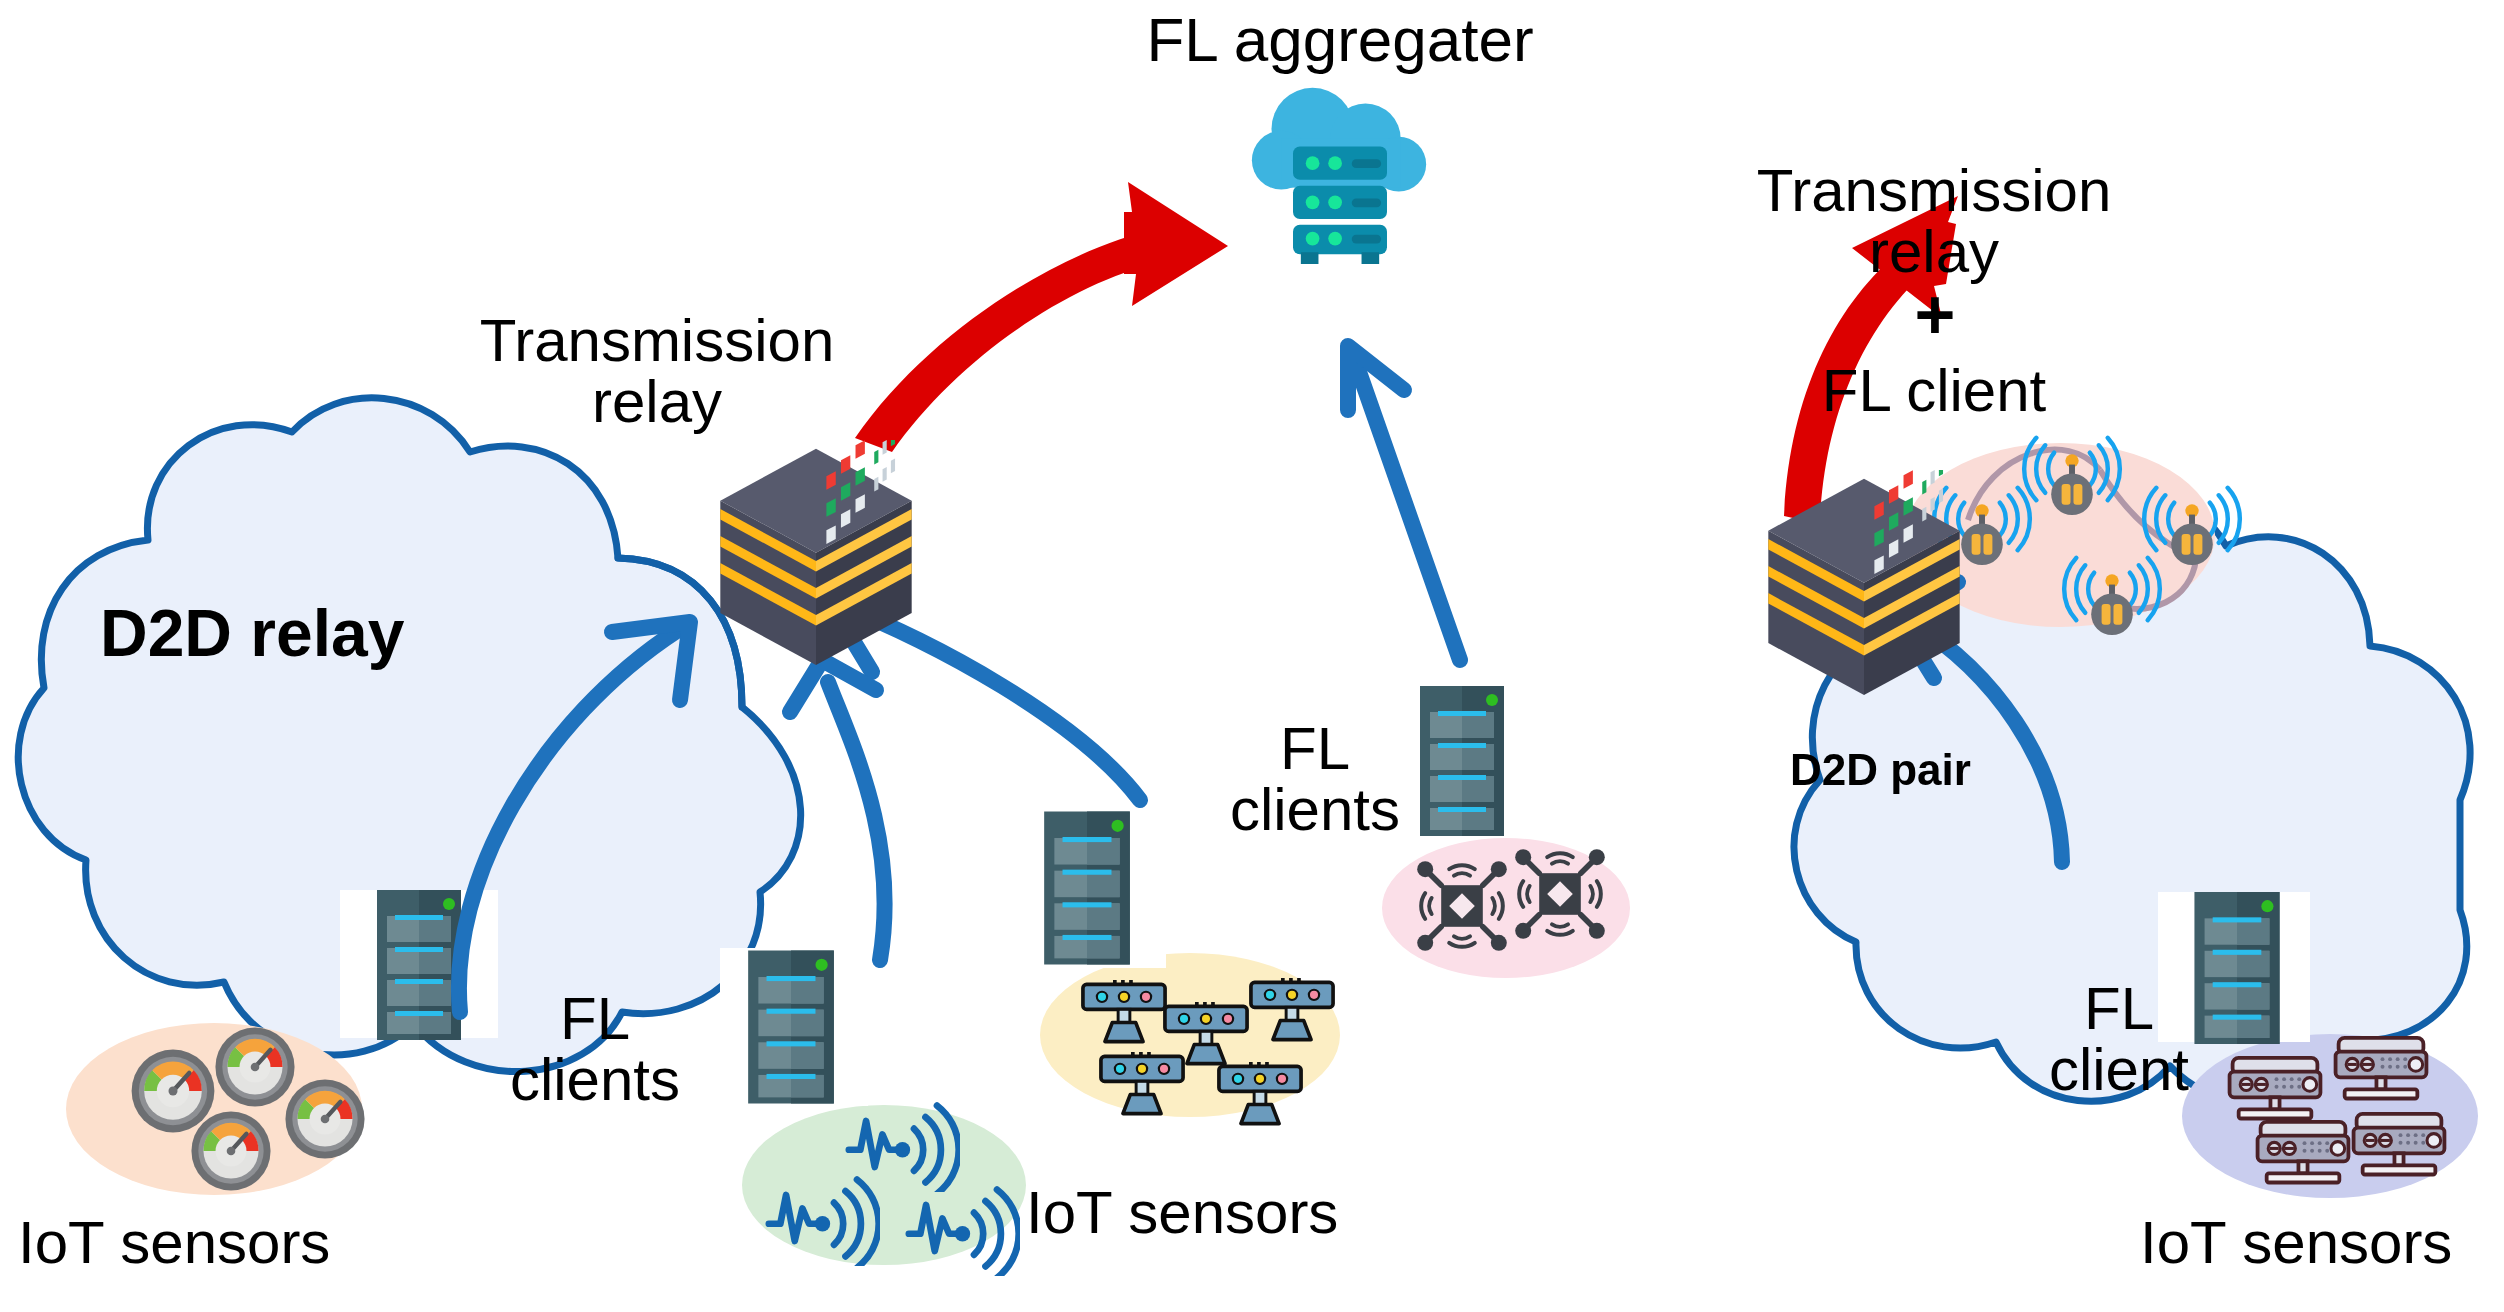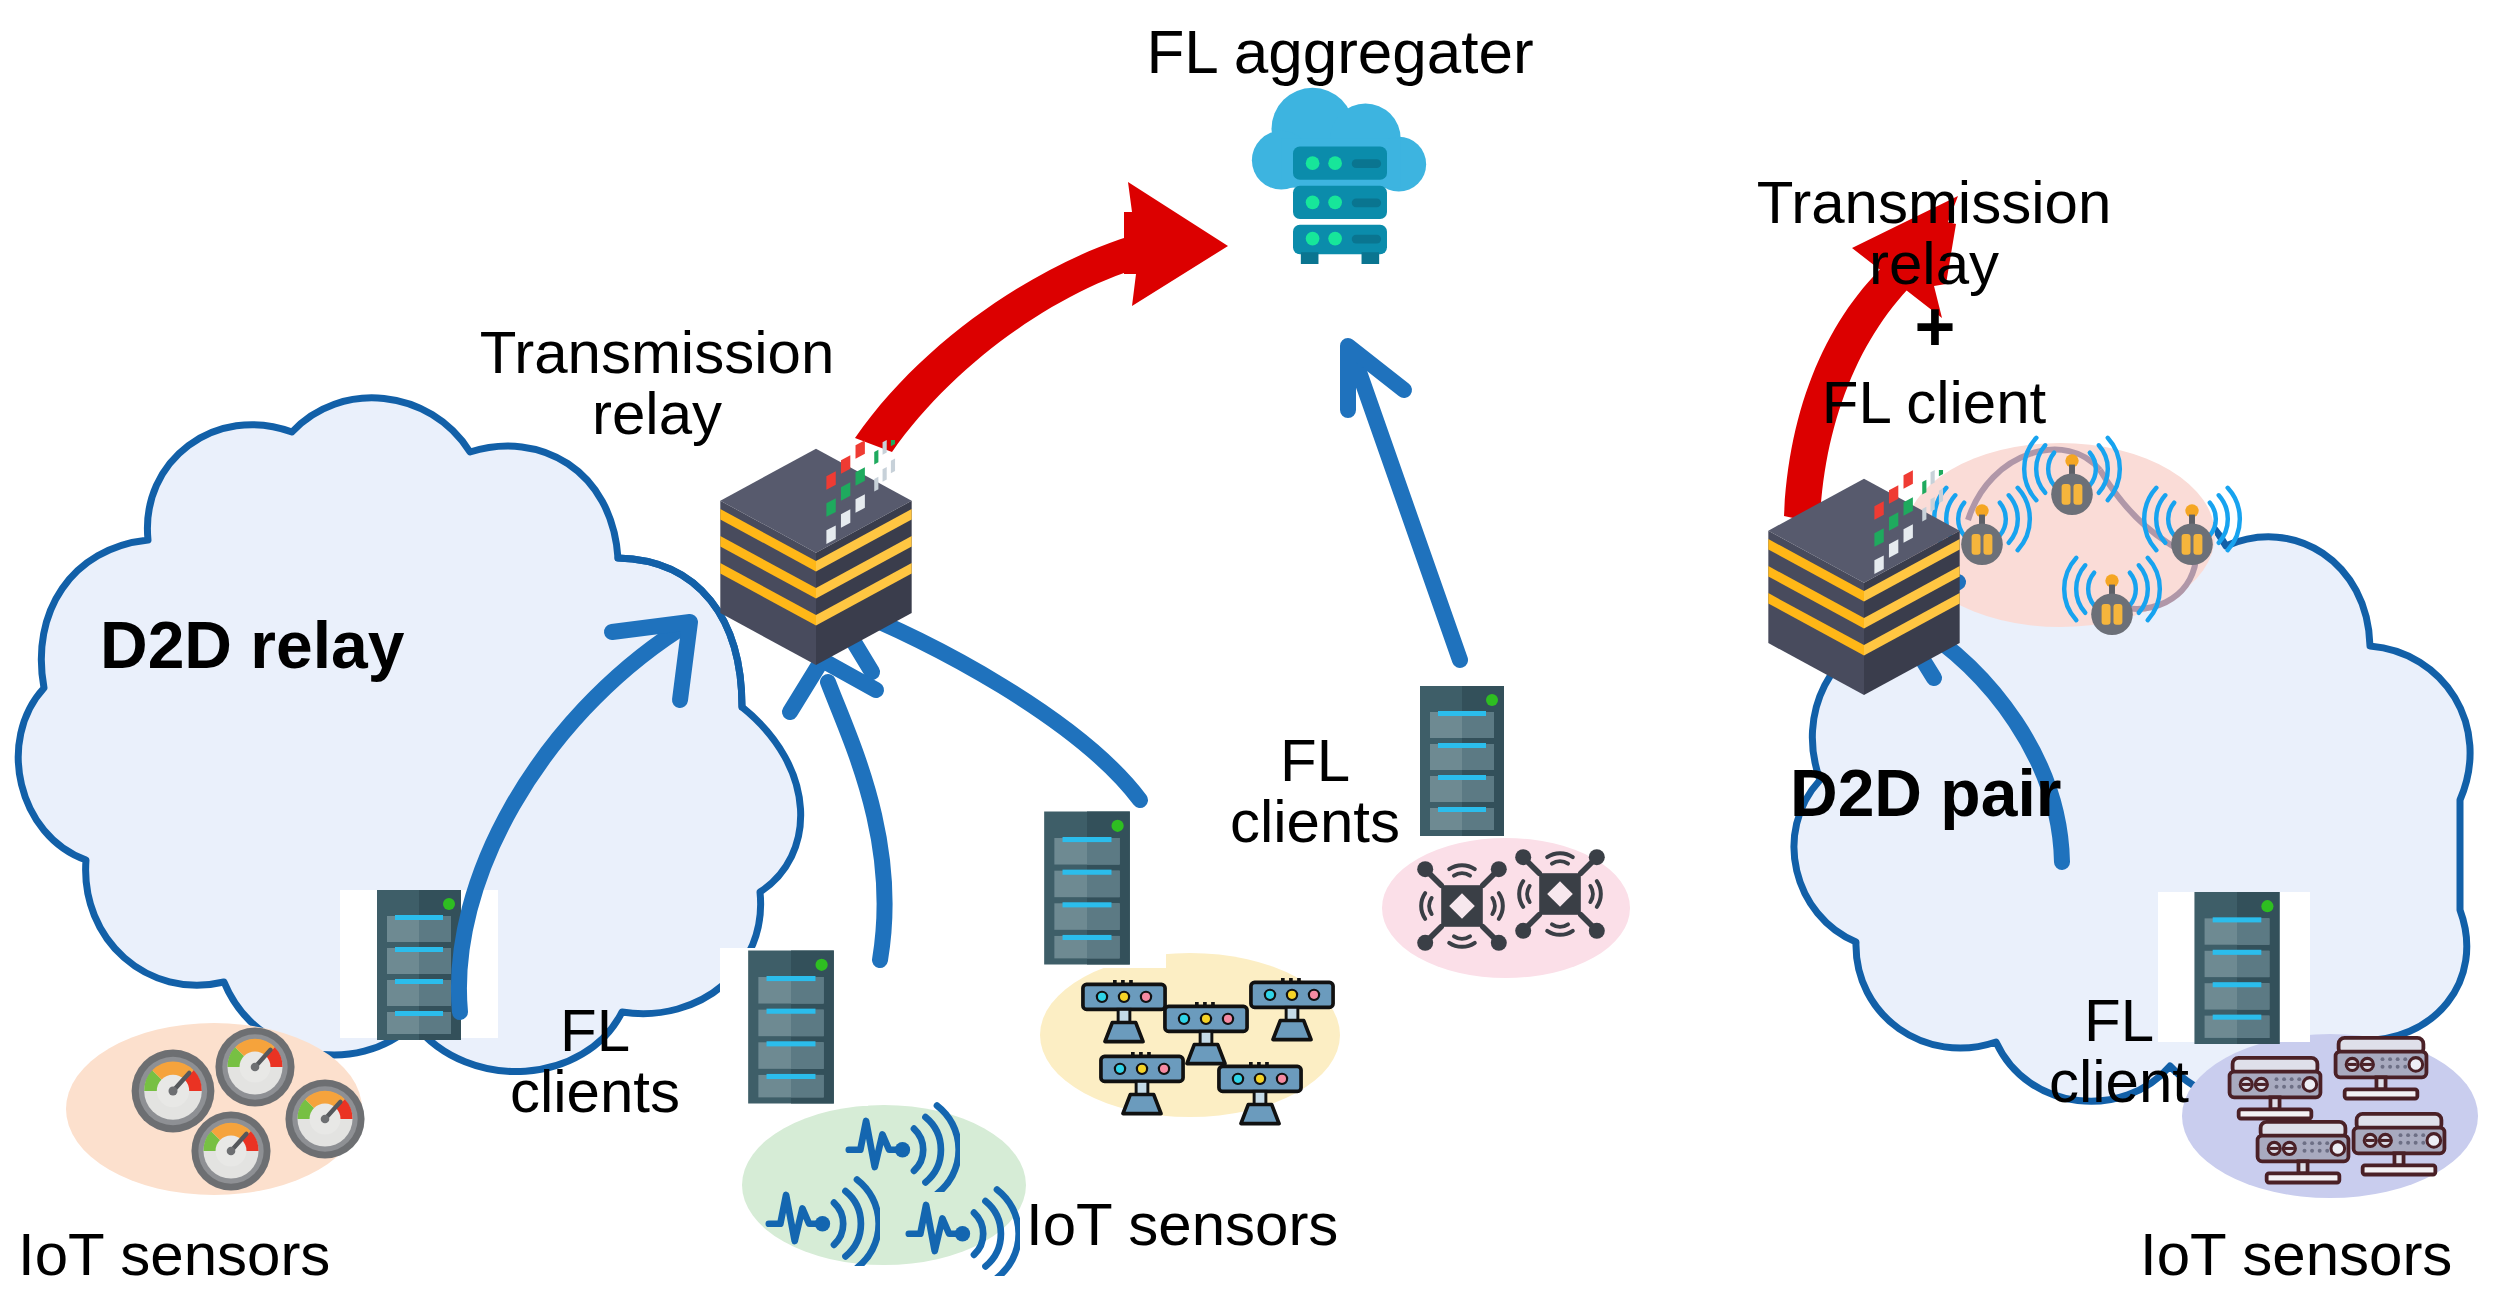--- a/index.html
+++ b/index.html
@@ -24,21 +24,20 @@
   }
   .lbl {
     position: absolute;
     color: #000000;
     font-family: "Liberation Sans", sans-serif;
     font-weight: 400;
     line-height: 1.02;
     text-align: center;
     white-space: pre-line;
     user-select: none;
-    margin-top: 12px;
   }
   .lbl.bold { font-weight: 700; }
 </style>
 </head>
 <body>
 
 <div id="stage">
 
   <svg id="scene" viewBox="0 0 2504 1312" xmlns="http://www.w3.org/2000/svg">
 
@@ -403,21 +402,21 @@
 
   <div class="lbl" style="left:1714px; top:160px; width:440px; font-size:60px;">Transmission
 relay</div>
 
   <div class="lbl" style="left:1820px; top:280px; width:230px; font-size:70px; font-weight:700;">+</div>
 
   <div class="lbl" style="left:1754px; top:360px; width:360px; font-size:60px;">FL client</div>
 
   <div class="lbl bold" style="left:100px; top:600px; width:420px; font-size:66px; text-align:left;">D2D relay</div>
 
-  <div class="lbl bold" style="left:1790px; top:748px; width:420px; font-size:66px; text-align:left;">D2D pair</div>
+  <div class="lbl bold" style="left:1790px; top:748px; width:420px; font-size:44px; text-align:left;">D2D pair</div>
 
   <div class="lbl" style="left:480px; top:988px; width:230px; font-size:60px;">FL
 clients</div>
 
   <div class="lbl" style="left:1200px; top:718px; width:230px; font-size:60px;">FL
 clients</div>
 
   <div class="lbl" style="left:1994px; top:978px; width:250px; font-size:60px;">FL
 client</div>
 

